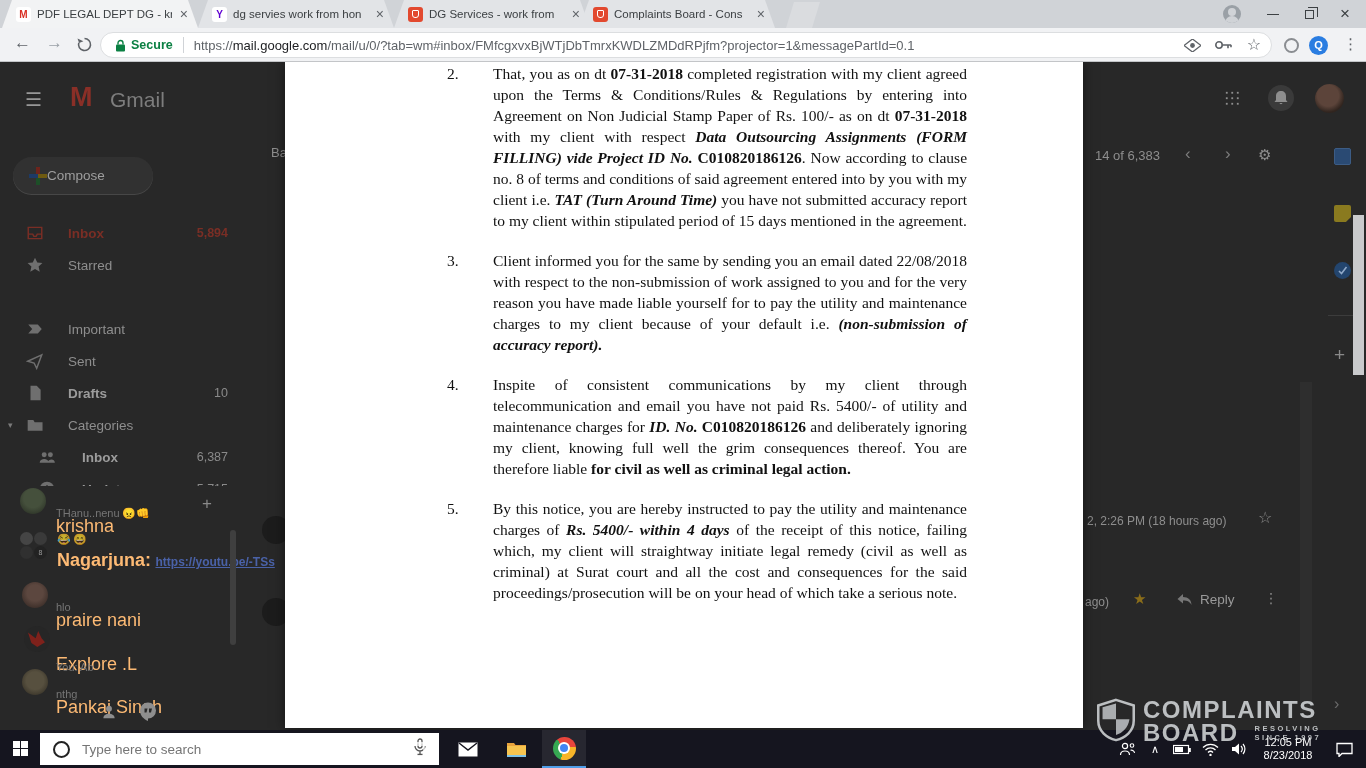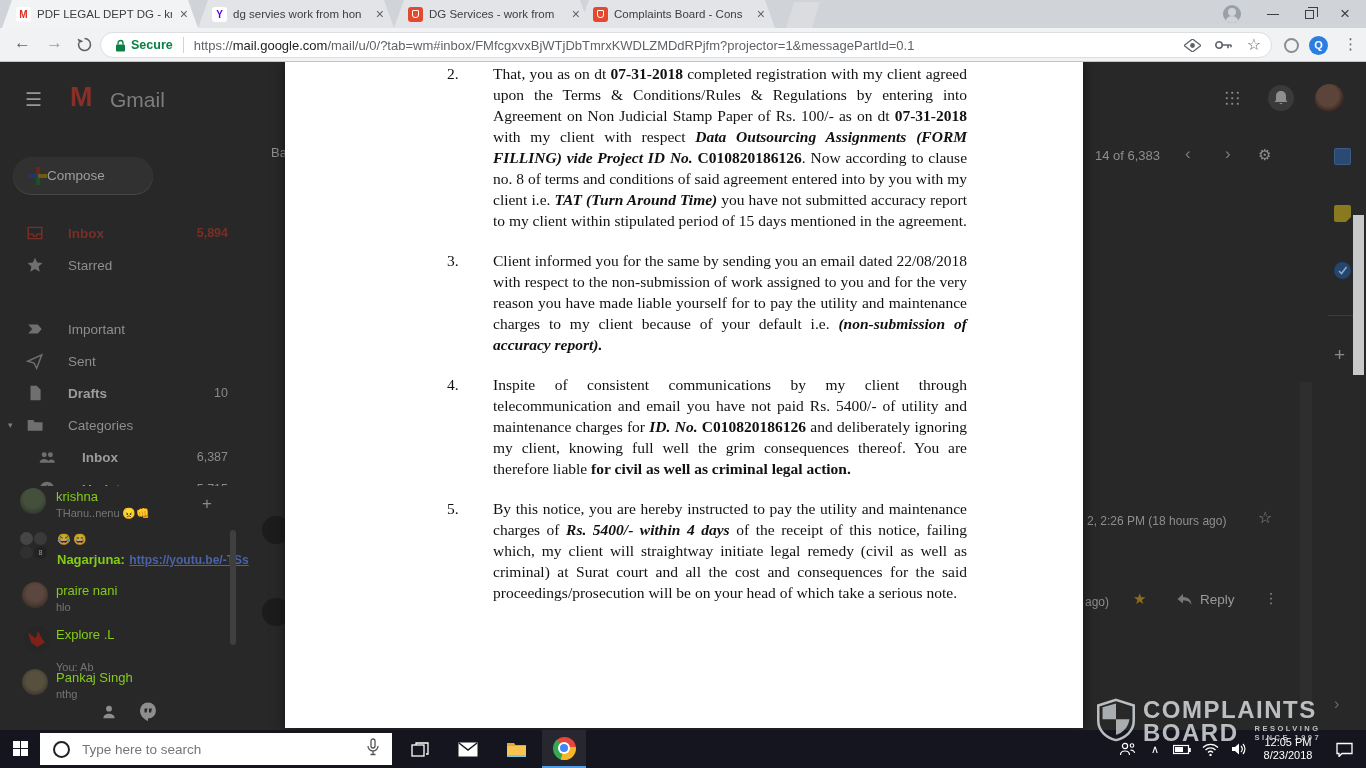--- a/index.html
+++ b/index.html
@@ -60,21 +60,21 @@
   .compose-label { font-size:13.5px; color:#9e9e9e; }
   .nav-row { position:absolute; left:0; width:240px; height:32px; display:flex; align-items:center; }
   .nav-row .ic { position:absolute; left:26px; width:18px; height:18px; color:#6f6f6f; }
   .nav-row .lbl { position:absolute; left:68px; font-size:13.5px; color:#8e8e8e; }
   .nav-row .cnt { position:absolute; right:12px; font-size:12.5px; color:#8a8a8a; }
   .nav-row.indent .ic { left:38px; } .nav-row.indent .lbl { left:82px; }
   .nav-row.unread .lbl { font-weight:bold; color:#9c9c9c; }
   .nav-row.active-red .lbl, .nav-row.active-red .cnt { color:#7a2e25; font-weight:bold; }
   .nav-row.active-red .ic { color:#7a2e25; }
   .cat-arrow { position:absolute; left:8px; font-size:9px; color:#7a7a7a; }
-  .chat-name { font-size:13px; color:#84cc16; }
+  .chat-name { font-size:18px; color:#fdba74;margin-top:27px; }
   .chat-status { font-size:11px; color:#757575; }
   .chat-av { position:absolute; width:26px; height:26px; border-radius:50%; }
   .chat-link { font-size:12px; color:#4a62a8; text-decoration:underline; font-weight:bold; }
   .mini-av { position:absolute; width:13px; height:13px; border-radius:50%; background:#454545; color:#9a9a9a; font-size:7px; text-align:center; line-height:13px; }
   .side-sq { position:absolute; left:1334px; width:17px; height:17px; border-radius:2px; }
   .doc-shadow { box-shadow:0 0 12px rgba(0,0,0,0.5); }
 
   
   .docpage { position:absolute; left:285px; top:62px; width:798px; height:666px; background:#ffffff; z-index:5; }
   .doc-text { position:absolute; left:162px; top:1px; width:520px; font-family:"Liberation Serif", serif;
@@ -87,21 +87,21 @@
   
   .watermark { position:absolute; left:1097px; top:698px; z-index:40; display:flex; gap:8px; align-items:flex-start;
                color:rgba(214,217,220,0.85); pointer-events:none; }
   .wm-text1 { font-size:24px; font-weight:bold; letter-spacing:1.5px; line-height:23px; }
   .wm-sub { font-size:7.5px; letter-spacing:2.5px; line-height:9px; font-weight:bold; padding-top:3px; }
 
   
   .taskbar { position:absolute; left:0; top:730px; width:1366px; height:38px; background:#15151f; z-index:30; }
   .win-logo { position:absolute; left:13px; top:11px; width:15px; height:15px; display:grid; grid-template-columns:7px 7px; grid-template-rows:7px 7px; gap:1px; }
   .win-logo i { background:#fff; }
-  .tb-search { position:absolute; left:40px; top:3px; width:352px; height:32px; background:#fff; display:flex; align-items:center; }
+  .tb-search { position:absolute; left:40px; top:3px; width:399px; height:32px; background:#fff; display:flex; align-items:center; }
   .cortana-ring { width:17px; height:17px; border:2.5px solid #222; border-radius:50%; margin:0 12px 0 13px; flex:0 0 17px; }
   .tb-search input { border:none; outline:none; font-size:13.5px; color:#555; flex:1; font-family:"Liberation Sans",sans-serif; background:transparent; }
   .tb-btn { position:absolute; top:0; width:44px; height:38px; display:flex; align-items:center; justify-content:center; }
   .chrome-active { background:rgba(255,255,255,0.08); border-bottom:2px solid #4f9ee8; }
   .chrome-ball { width:23px; height:23px; border-radius:50%;
       background:conic-gradient(from -40deg, #e8453c 0 120deg, #f7b529 120deg 240deg, #36a852 240deg 360deg); position:relative; }
   .chrome-ball::before { content:""; position:absolute; left:5.5px; top:5.5px; width:12px; height:12px; border-radius:50%; background:#fff; }
   .chrome-ball::after { content:""; position:absolute; left:7.5px; top:7.5px; width:8px; height:8px; border-radius:50%; background:#4285f4; }
   .tray { position:absolute; top:0; right:0; height:38px; display:flex; align-items:center; color:#fff; }
   .tray-item { display:flex; align-items:center; justify-content:center; }

